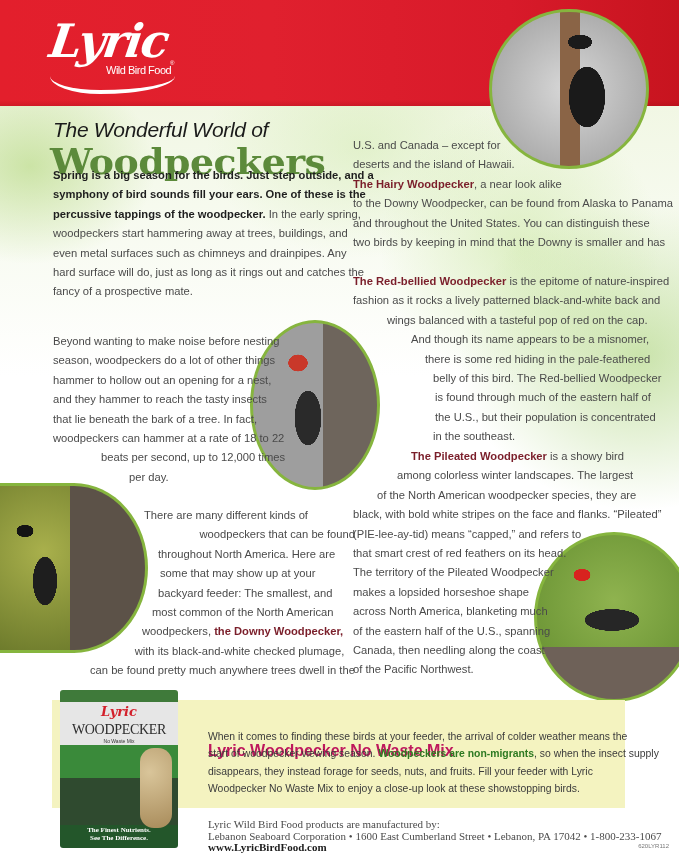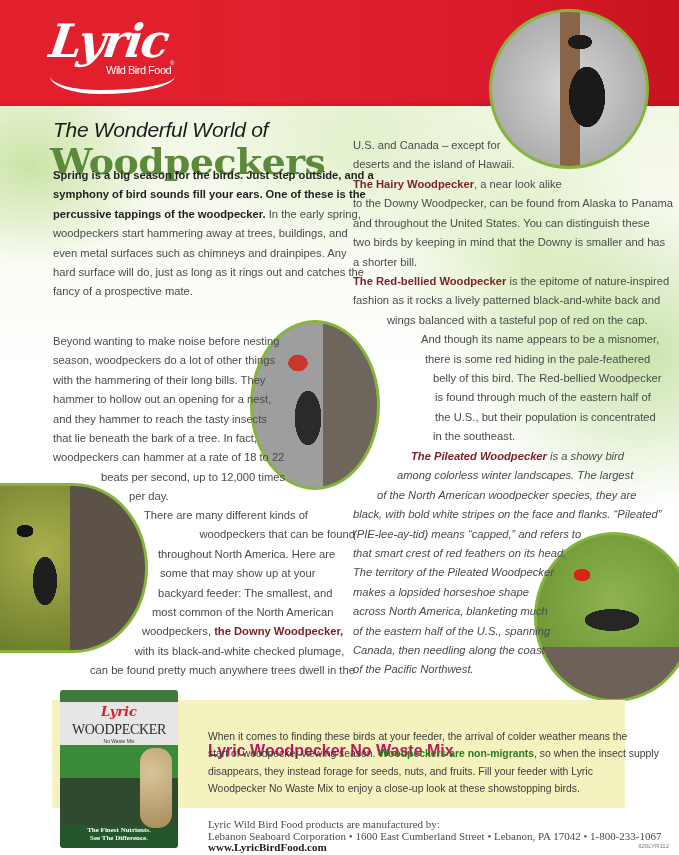--- a/index.html
+++ b/index.html
@@ -182,21 +182,20 @@
   <span class="line"><span class="lead">percussive tappings of the woodpecker.</span><span> In the early spring,</span></span>
   <span class="line">woodpeckers start hammering away at trees, buildings, and</span>
   <span class="line">even metal surfaces such as chimneys and drainpipes. Any</span>
   <span class="line">hard surface will do, just as long as it rings out and catches the</span>
   <span class="line">fancy of a prospective mate.</span>
 </div>
 
 <div class="txt" style="left:53px; top:332px;">
   <span class="line">Beyond wanting to make noise before nesting</span>
   <span class="line">season, woodpeckers do a lot of other things</span>
-  <span class="line">with the hammering of their long bills. They</span>
   <span class="line">hammer to hollow out an opening for a nest,</span>
   <span class="line">and they hammer to reach the tasty insects</span>
   <span class="line">that lie beneath the bark of a tree. In fact,</span>
   <span class="line">woodpeckers can hammer at a rate of 18 to 22</span>
   <span class="line" style="padding-left:48px;">beats per second, up to 12,000 times</span>
   <span class="line" style="padding-left:76px;">per day.</span>
 </div>
 
 <div class="txt" style="left:80px; top:506px;">
   <span class="line" style="padding-left:64px;">There are many different kinds of</span>
@@ -213,36 +212,35 @@
 <div class="txt" style="left:353px; top:136px;">
   <span class="line">U.S. and Canada – except for</span>
   <span class="line">deserts and the island of Hawaii.</span>
 </div>
 
 <div class="txt" style="left:353px; top:175px;">
   <span class="line"><span class="hl">The Hairy Woodpecker</span><span>, a near look alike</span></span>
   <span class="line">to the Downy Woodpecker, can be found from Alaska to Panama</span>
   <span class="line">and throughout the United States. You can distinguish these</span>
   <span class="line">two birds by keeping in mind that the Downy is smaller and has</span>
-  <span class="line">a shorter bill.</span>
 </div>
 
 <div class="txt" style="left:353px; top:272px;">
   <span class="line"><span class="hl">The Red-bellied Woodpecker</span><span> is the epitome of nature-inspired</span></span>
   <span class="line">fashion as it rocks a lively patterned black-and-white back and</span>
   <span class="line" style="padding-left:34px;">wings balanced with a tasteful pop of red on the cap.</span>
-  <span class="line" style="padding-left:58px;text-align:center;">And though its name appears to be a misnomer,</span>
+  <span class="line" style="padding-left:58px;">And though its name appears to be a misnomer,</span>
   <span class="line" style="padding-left:72px;">there is some red hiding in the pale-feathered</span>
   <span class="line" style="padding-left:80px;">belly of this bird. The Red-bellied Woodpecker</span>
   <span class="line" style="padding-left:82px;">is found through much of the eastern half of</span>
   <span class="line" style="padding-left:82px;">the U.S., but their population is concentrated</span>
   <span class="line" style="padding-left:80px;">in the southeast.</span>
 </div>
 
-<div class="txt" style="left:353px; top:447px;font-style:italic;">
+<div class="txt" style="left:353px; top:447px;">
   <span class="line" style="padding-left:58px;"><span class="hl">The Pileated Woodpecker</span><span> is a showy bird</span></span>
   <span class="line" style="padding-left:44px;">among colorless winter landscapes. The largest</span>
   <span class="line" style="padding-left:24px;">of the North American woodpecker species, they are</span>
   <span class="line">black, with bold white stripes on the face and flanks. “Pileated”</span>
   <span class="line">(PIE-lee-ay-tid) means “capped,” and refers to</span>
   <span class="line">that smart crest of red feathers on its head.</span>
   <span class="line">The territory of the Pileated Woodpecker</span>
   <span class="line">makes a lopsided horseshoe shape</span>
   <span class="line">across North America, blanketing much</span>
   <span class="line">of the eastern half of the U.S., spanning</span>

